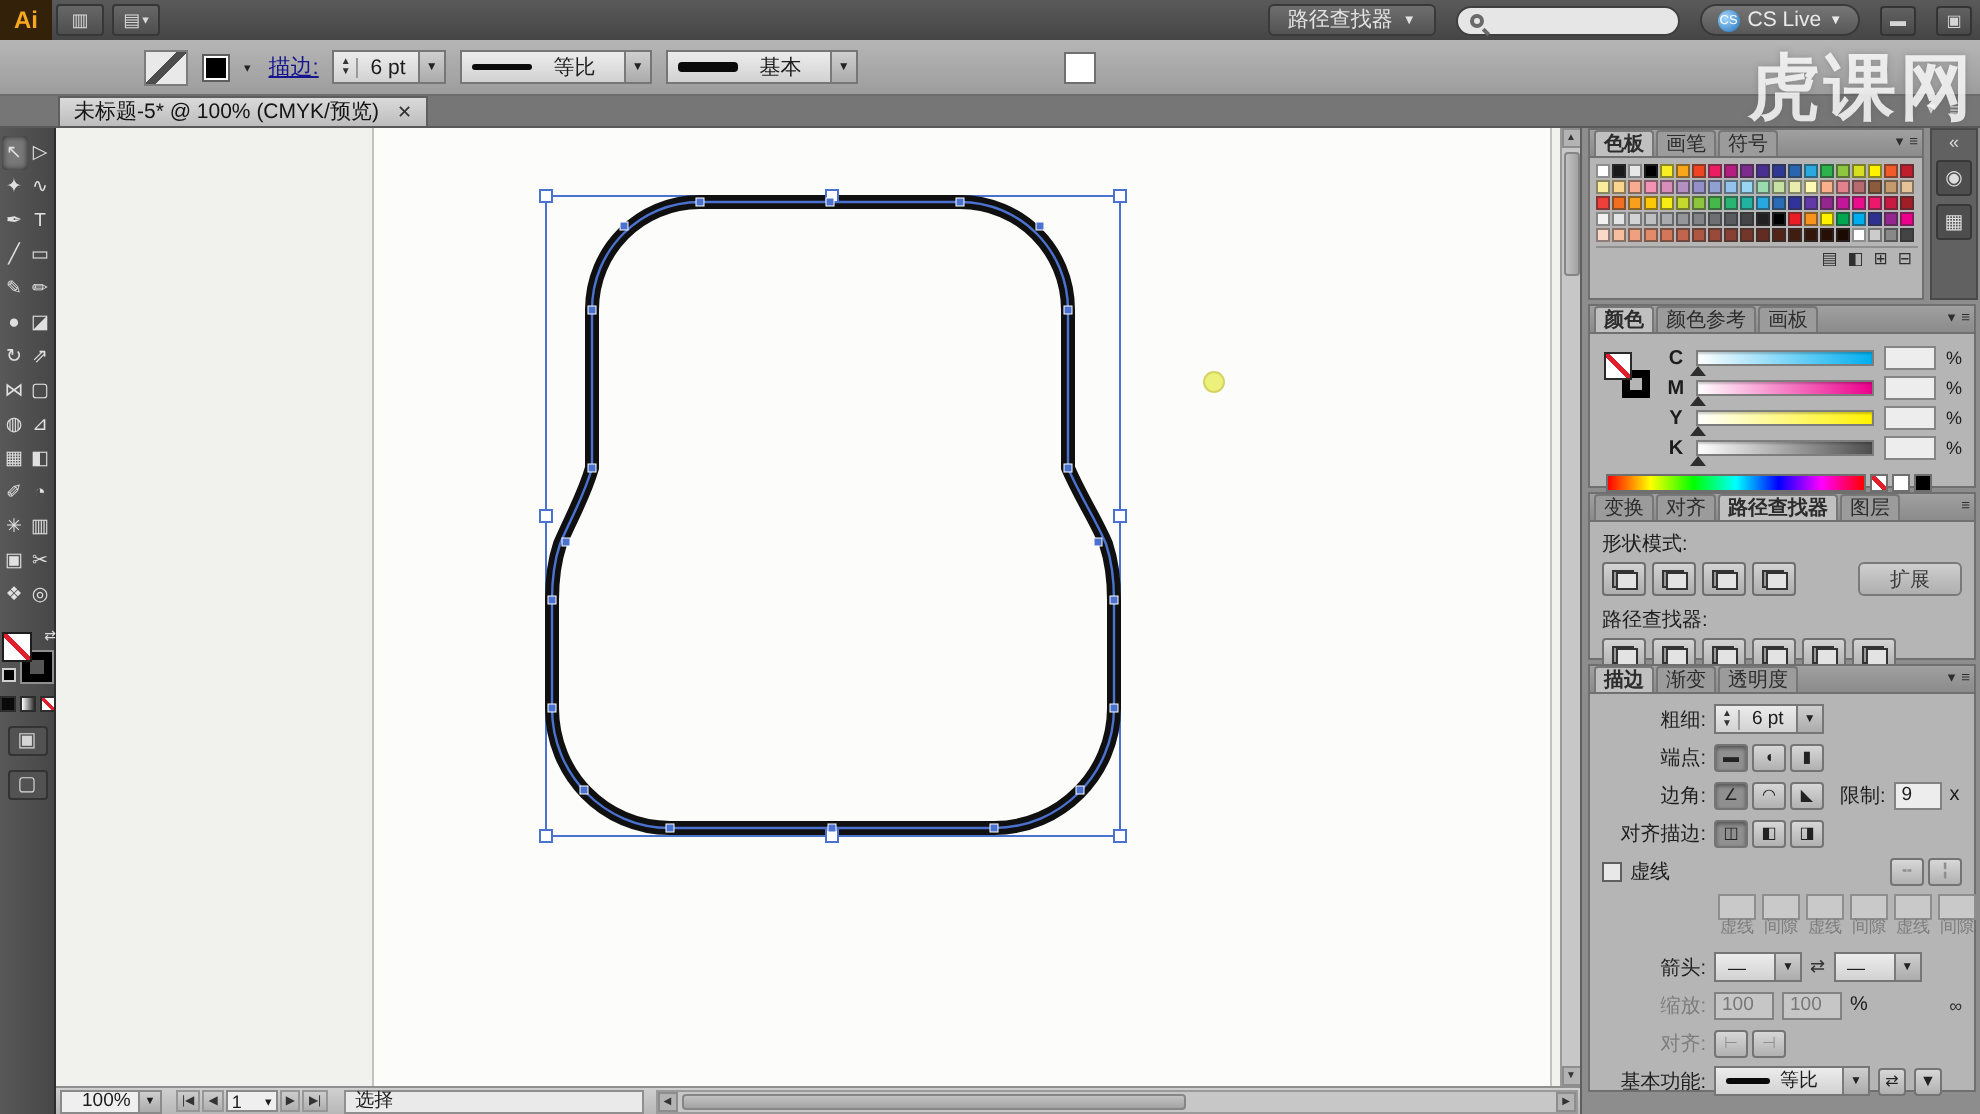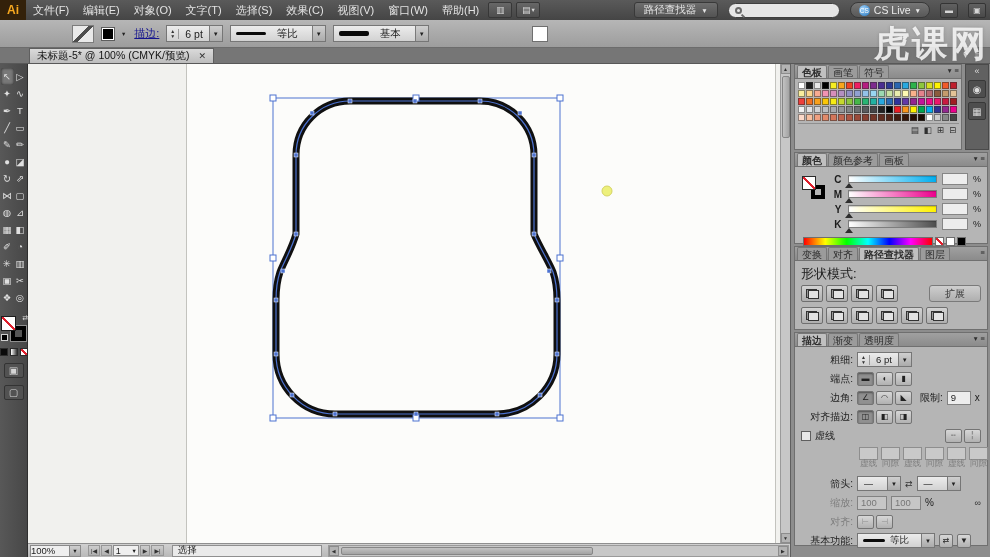--- a/index.html
+++ b/index.html
@@ -73,21 +73,21 @@
   .a{fill:var(--sel,#4c72d0);stroke:#fff;stroke-width:0.5}
   .dot{fill:var(--dot_fill,#edf07b);stroke:#d5d363;stroke-width:1}
 
   
   .vscroll{position:absolute;left:780px;top:64px;width:10px;height:479px;background:#c7c7c7;border-left:1px solid #9a9a9a;display:flex;flex-direction:column;align-items:center}
   .vs-arrow{height:10px;width:10px;background:#b3b3b3;border:1px solid #8d8d8d;display:flex;align-items:center;justify-content:center;font-size:5px;color:#333;flex:none}
   .vs-thumb{width:8px;height:62px;margin-top:2px;background:linear-gradient(90deg,#c2c2c2,#a3a3a3);border:1px solid #868686;border-radius:2px}
   .vs-space{flex:1}
   .statusbar{position:absolute;left:28px;top:543px;width:762px;height:14px;background:linear-gradient(#d0d0d0,#b8b8b8);border-top:1px solid #8f8f8f;display:flex;align-items:center;font-size:9.5px;z-index:2}
   .sb-zoom{display:flex;align-items:center;height:12px;background:#efefef;border:1px solid #8a8a8a;margin-left:2px}
-  .sb-zoom .zv{width:38px;padding:0 0}
+  .sb-zoom .zv{width:38px;padding:0 10px}
   .sb-dd{width:11px;height:100%;border-left:1px solid #8a8a8a;background:linear-gradient(#cfcfcf,#ababab);font-size:5.5px;display:flex;align-items:center;justify-content:center}
   .sb-nav{display:flex;align-items:center;gap:1px;margin-left:7px}
   .sb-nbtn{font-size:6px;padding:0 2px;color:#333;background:linear-gradient(#cdcdcd,#b0b0b0);border:1px solid #979797;height:11px;display:flex;align-items:center}
   .sb-field1{width:26px;height:11px;background:#efefef;border:1px solid #8a8a8a;font-size:9px;display:flex;align-items:center;justify-content:space-between;padding:0 2px}
   .sb-status{width:150px;height:12px;margin-left:8px;background:#eaeaea;border:1px solid #8f8f8f;padding:0 5px;display:flex;align-items:center}
   .hscroll{flex:1;height:12px;margin:0 1px 0 6px;background:#c7c7c7;border:1px solid #9a9a9a;display:flex;align-items:center}
   .hs-arrow{width:10px;height:10px;font-size:5px;display:flex;align-items:center;justify-content:center;background:#b3b3b3;border:1px solid #8d8d8d;color:#333;flex:none}
   .hs-thumb{width:55%;height:8px;margin:0 2px;background:linear-gradient(#c2c2c2,#a3a3a3);border:1px solid #868686;border-radius:2px}
   .hs-space{flex:1}
 
@@ -126,21 +126,21 @@
   .ch-unit{font-size:9px}
   .spectrum-row{display:flex;align-items:center;gap:2px;margin:7px 0 0 2px}
   .spectrum{width:130px;height:9px;border:1px solid #6f6f6f;background:linear-gradient(90deg,#f00,#ff0,#0f0,#0ff,#00f,#f0f,#f00)}
   .spc{width:9px;height:9px;border:1px solid #6f6f6f;position:relative;flex:none}
   .spc.none{background:#fff}
   .spc.none::after{content:"";position:absolute;inset:0;background:linear-gradient(45deg,transparent 38%,#df1f2c 38%,#df1f2c 62%,transparent 62%)}
   .spc.white{background:#fff}
   .spc.black{background:#000}
 
   .p-pathfinder .body{padding:4px 6px}
-  .pf-label{font-size:13px;color:#202020;margin-bottom:2px}
+  .pf-label{font-size:10px;color:#202020;margin-bottom:2px}
   .pf-row{display:flex;align-items:center;margin-bottom:5px}
   .pf-btns{display:flex;gap:3px}
   .pf-btn{width:22px;height:17px;background:linear-gradient(#d3d3d3,#aeaeae);border:1px solid #6f6f6f;border-radius:2px;display:flex;align-items:center;justify-content:center}
   .pfi{position:relative;width:13px;height:10px}
   .pfi::before{content:"";position:absolute;left:0;top:0;width:9px;height:7px;border:1px solid #333;background:#989898}
   .pfi::after{content:"";position:absolute;right:0;bottom:0;width:9px;height:7px;border:1px solid #333;background:#e3e3e3}
   .expand-btn{margin-left:auto;width:52px;height:17px;background:linear-gradient(#cecece,#afafaf);border:1px solid #7a7a7a;border-radius:3px;font-size:10px;color:#3a3a3a;display:flex;align-items:center;justify-content:center}
 
   .p-stroke .body{padding:5px 6px;font-size:10px}
   .sr{display:flex;align-items:center;gap:4px;margin-bottom:4px;min-height:15px}
@@ -161,32 +161,20 @@
 
   .watermark{position:absolute;top:20px;right:2px;font-size:36px;font-weight:bold;letter-spacing:2px;color:rgba(255,255,255,.82);text-shadow:0 0 3px rgba(90,90,90,.35);z-index:50;pointer-events:none}
 </style>
 </head>
 <body>
 
 <div id="app">
 
   <header class="menubar">
     <div class="ai-logo">Ai</div>
-    <nav class="menu-nav">
-
-    <span class="menu-item">文件(F)</span>
-        <span class="menu-item">编辑(E)</span>
-        <span class="menu-item">对象(O)</span>
-        <span class="menu-item">文字(T)</span>
-        <span class="menu-item">选择(S)</span>
-        <span class="menu-item">效果(C)</span>
-        <span class="menu-item">视图(V)</span>
-        <span class="menu-item">窗口(W)</span>
-        <span class="menu-item">帮助(H)</span>
-      </nav>
     <span class="mb-iconbtn">
         <span>▥</span>
       </span>
     <span class="mb-iconbtn">
         <span>▤</span>
         <span class="caret">▾</span>
       </span>
     <div class="mb-right">
       <div class="workspace-btn">
         <span>路径查找器</span>
@@ -583,20 +571,21 @@
               </span>
               <span class="pf-btn">
                 <span class="pfi"></span>
               </span>
               <span class="pf-btn">
                 <span class="pfi"></span>
               </span>
             </div>
           <span class="expand-btn">扩展</span>
         </div>
+        <div class="pf-label">路径查找器:</div>
         <div class="pf-row">
           <div class="pf-btns">
 
           <span class="pf-btn">
                 <span class="pfi"></span>
               </span>
               <span class="pf-btn">
                 <span class="pfi"></span>
               </span>
               <span class="pf-btn">

